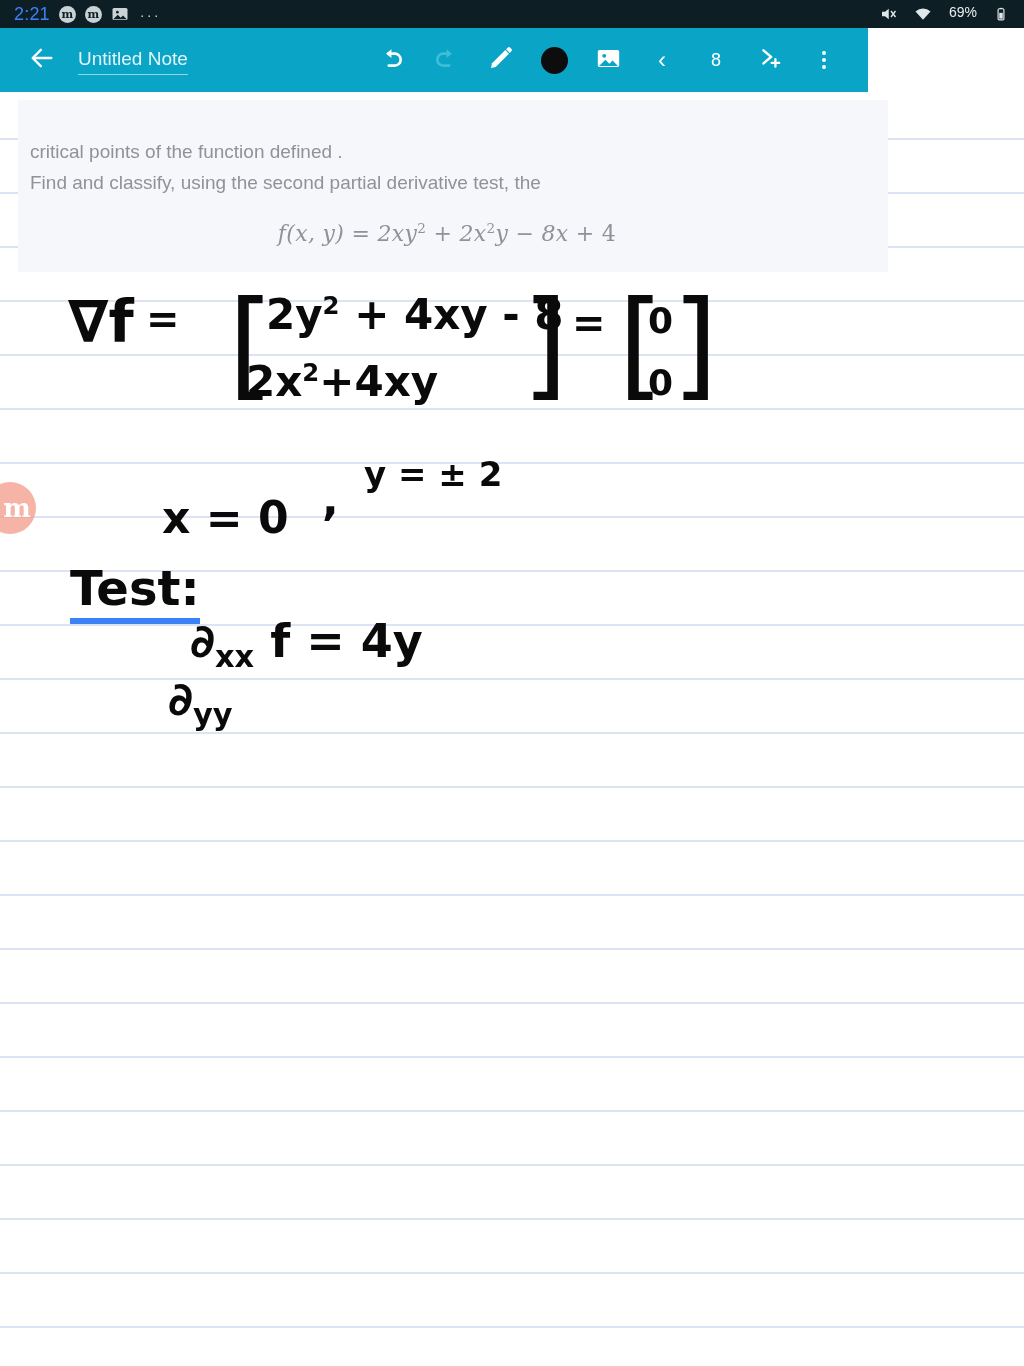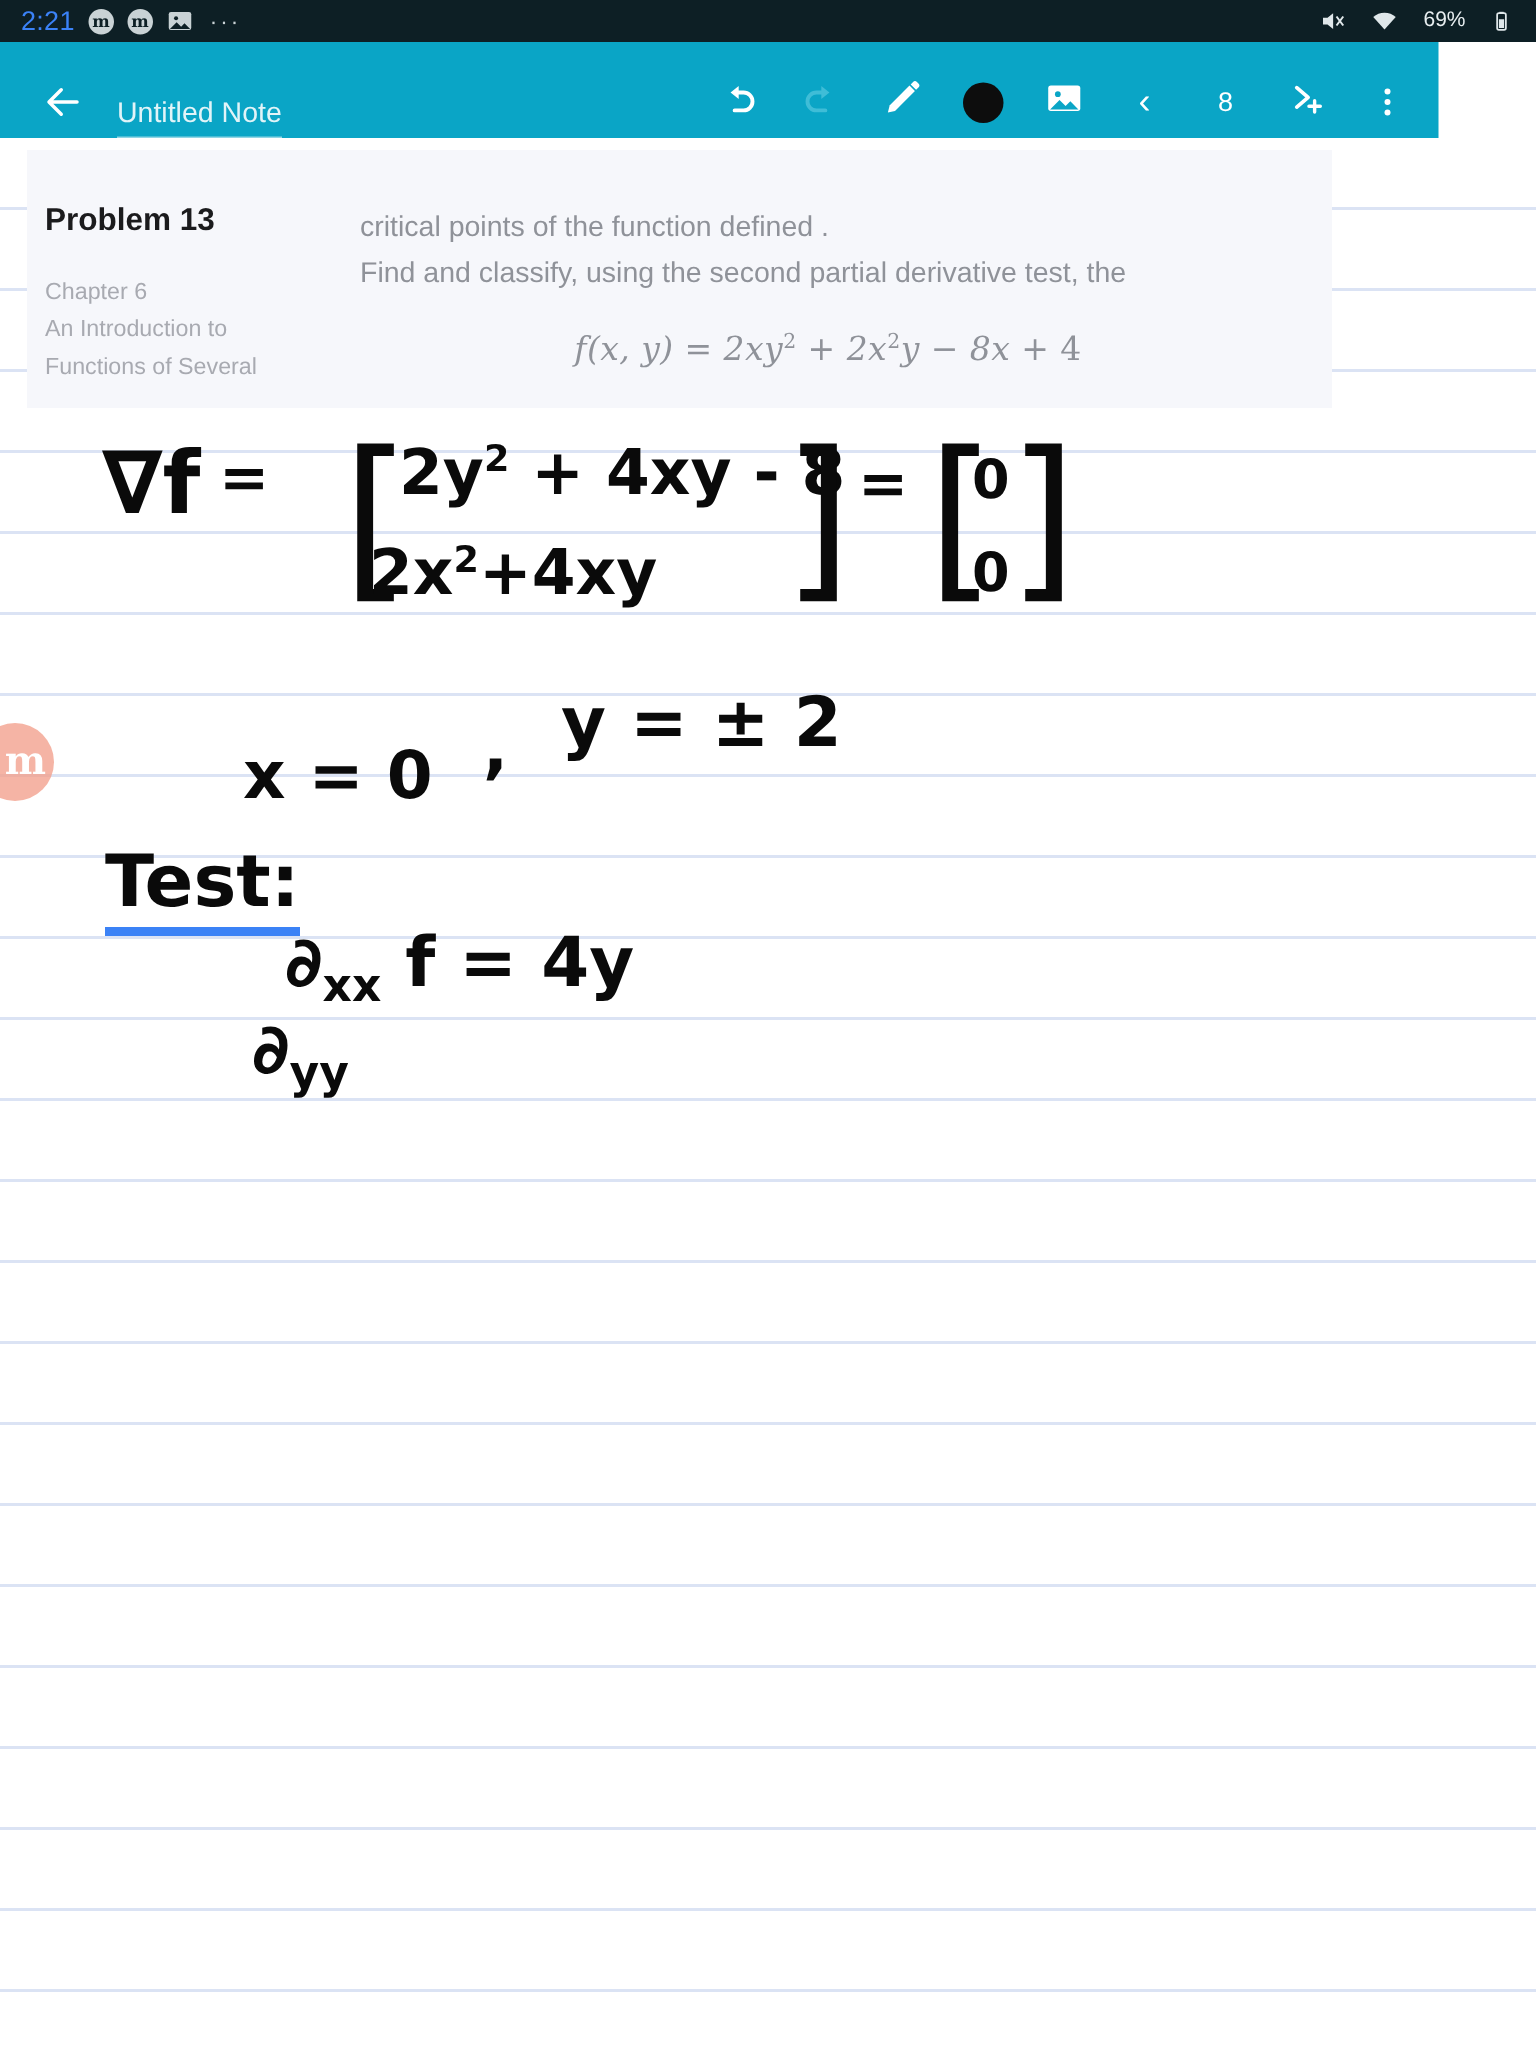--- a/index.html
+++ b/index.html
@@ -48,26 +48,26 @@
     font-family: "DejaVu Serif", serif;
     line-height: 1;
   }
   .dots-h { color: #c9d2d5; font-size: 15px; letter-spacing: 2px; line-height: 1; margin-left: 2px; }
   .batt-text { color: #e8eef0; font-size: 14px; line-height: 1; }
 
   
   #app-bar {
     position: absolute;
     left: 0; top: 28px;
-    width: 959px; height: 64px;
+    width: 868px; height: 64px;
     background: #0aa5c6;
     display: flex;
-    align-items: flex-end;
+    align-items: center;
     box-sizing: border-box;
-    padding: 0 10px 0 20px;
+    padding: 0 20px 0 20px;
     z-index: 30;
   }
   #back-button {
     width: 44px; height: 44px;
     display: flex; align-items: center; justify-content: center;
     cursor: pointer;
   }
   #note-title-wrap {
     margin-left: 14px;
     padding-bottom: 2px;
@@ -358,26 +358,20 @@
       <div class="rule-line" style="top: 910px; background: rgb(219, 227, 244);"></div>
       <div class="rule-line" style="top: 964px; background: rgb(219, 227, 244);"></div>
       <div class="rule-line" style="top: 1018px; background: rgb(219, 227, 244);"></div>
       <div class="rule-line" style="top: 1072px; background: rgb(219, 227, 244);"></div>
       <div class="rule-line" style="top: 1126px; background: rgb(219, 227, 244);"></div>
       <div class="rule-line" style="top: 1180px; background: rgb(219, 227, 244);"></div>
       <div class="rule-line" style="top: 1234px; background: rgb(219, 227, 244);"></div>
     </div>
 
   <div id="problem-card">
-    <div id="problem-meta">
-      <div id="problem-title">Problem 13</div>
-      <div class="meta-line">Chapter 6</div>
-      <div class="meta-line">An Introduction to</div>
-      <div class="meta-line">Functions of Several</div>
-    </div>
     <div id="problem-body">
       <div class="prob-text">critical points of the function defined .</div>
       <div class="prob-text">Find and classify, using the second partial derivative test, the</div>
       <div id="formula">
         <span>f(x, y)</span>
         <span class="op">=</span>
         <span>2xy<sup>2</sup></span>
         <span class="op">+</span>
         <span>2x<sup>2</sup>y</span>
         <span class="op">−</span>
@@ -404,21 +398,21 @@
 
     <div class="ink" style="left:572px; top:208px; font-size:40px;">=</div>
 
     <div class="ink brk" style="left:618px; top:183px; font-size:118px; font-weight:400;">[</div>
     <div class="ink" style="left:648px; top:208px; font-size:36px;">0</div>
     <div class="ink" style="left:648px; top:270px; font-size:36px;">0</div>
     <div class="ink brk" style="left:672px; top:183px; font-size:118px; font-weight:400;">]</div>
 
     <div class="ink" style="left:162px; top:372px; font-size:44px;margin-top:28px;">x = 0</div>
     <div class="ink" style="left:322px; top:382px; font-size:44px;">,</div>
-    <div class="ink" style="left:374px; top:362px; font-size:46px;text-align:right;">y = ± 2</div>
+    <div class="ink" style="left:364px; top:362px; font-size:34px;text-align:right;">y = ± 2</div>
 
     <div class="ink" style="left:70px; top:468px; font-size:48px; border-bottom:6px solid #3b82f6; padding-bottom:2px;">Test:</div>
 
     <div class="ink" style="left:190px; top:522px; font-size:46px;">∂<sub style="font-size:.66em;">xx</sub> f = 4y</div>
     <div class="ink" style="left:168px; top:580px; font-size:46px;">∂<sub style="font-size:.66em;">yy</sub></div>
 
   </div>
 
 </div>
 

